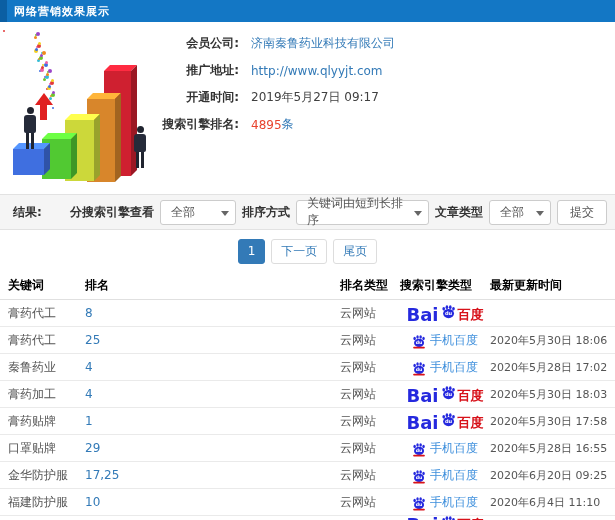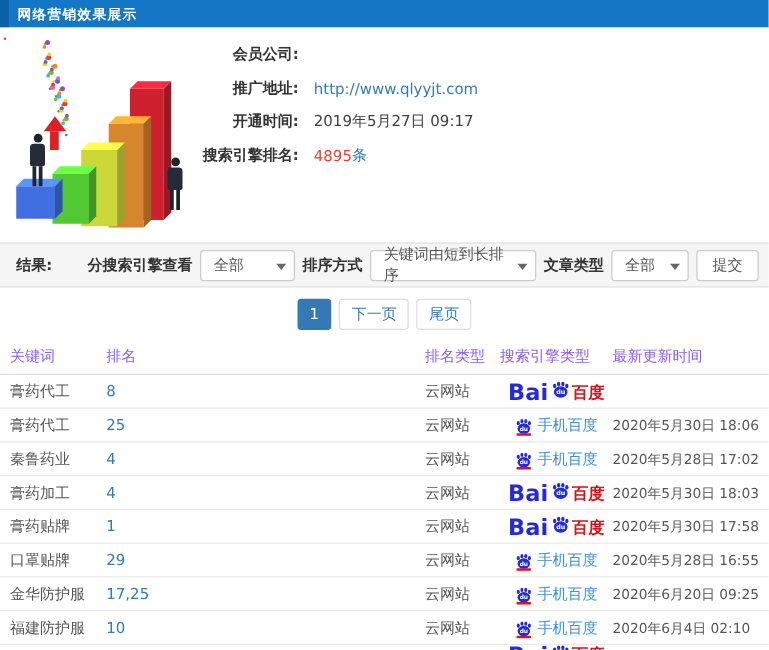--- a/index.html
+++ b/index.html
@@ -69,21 +69,21 @@
   .pagination { height:42px; display:flex; align-items:center; justify-content:center; gap:6px; }
   .page-btn { min-width:26px; height:25px; padding:0 9px; display:flex; align-items:center; justify-content:center;
     background:#fff; border:1px solid #ddd; border-radius:3px; font-size:12px; color:#337ab7; text-decoration:none; }
   .page-btn.active { background:#337ab7; border-color:#337ab7; color:#fff; }
 
   
   .table { width:615px; }
   .t-row { display:grid; grid-template-columns:85px 255px 60px 90px 125px; align-items:center;
     height:27px; border-bottom:1px solid #eaeaea; }
   .t-head { height:28px; border-bottom:1px solid #e0e0e0; }
-  .t-head .cell { font-weight:normal; color:#8b5cf6; }
+  .t-head .cell { font-weight:bold; color:#000000; }
   .cell { font-size:12px; color:#555; }
   .c-keyword { padding-left:8px; }
   .c-rank a { color:#337ab7; text-decoration:none; font-size:12px; }
   .c-engine { display:flex; justify-content:center; align-items:center; }
   .c-time { font-size:11px; color:#555; }
   .partial-row { height:6px; overflow:hidden; border-bottom:none; }
 
   
   .bd-logo { display:flex; align-items:flex-end; gap:1px; }
   .bd-bai { color:#2529de; font-weight:bold; font-size:18px; line-height:13px; }
@@ -164,20 +164,21 @@
         <div class="legs">
           <div></div>
           <div></div>
         </div>
     </div>
   </div>
 
   <div class="info">
     <div class="info-row">
       <span class="info-label">会员公司:</span>
+      <a href="#" class="info-value v-link">济南秦鲁药业科技有限公司</a>
     </div>
     <div class="info-row">
       <span class="info-label">推广地址:</span>
       <a href="#" class="info-value v-link">http://www.qlyyjt.com</a>
     </div>
     <div class="info-row">
       <span class="info-label">开通时间:</span>
       <span class="info-value v-plain">2019年5月27日 09:17</span>
     </div>
     <div class="info-row">
@@ -375,21 +376,21 @@
               <ellipse cx="9.5" cy="3.4" rx="2.1" ry="2.9" fill="#2529de"></ellipse>
               <ellipse cx="14.8" cy="3.4" rx="2.1" ry="2.9" fill="#2529de"></ellipse>
               <ellipse cx="19.8" cy="6" rx="2.1" ry="2.8" fill="#2529de"></ellipse>
               <ellipse cx="12.1" cy="13.5" rx="8.6" ry="7.2" fill="#2529de"></ellipse>
               <text x="12.1" y="16.2" font-size="8" font-weight="bold" fill="#ffffff" text-anchor="middle" font-family="DejaVu Sans, sans-serif">du</text>
               <rect x="2" y="20" width="20" height="3.2" rx="1.4" fill="#d7121a"></rect>
             </svg>
             <span class="mb-label">手机百度</span>
           </span>
         </div>
-        <div class="cell c-time">2020年6月4日 02:10</div>
+        <div class="cell c-time">2020年6月4日 11:10</div>
       </div>
       <div class="t-row partial-row">
         <div class="cell"></div>
         <div class="cell"></div>
         <div class="cell"></div>
         <div class="cell c-engine">
           <span class="bd-logo">
             <span class="bd-bai">Bai</span>
             <svg width="17" height="15.3" viewBox="0 0 24 24">
               <ellipse cx="4.5" cy="6" rx="2.1" ry="2.8" fill="#2529de"></ellipse>

